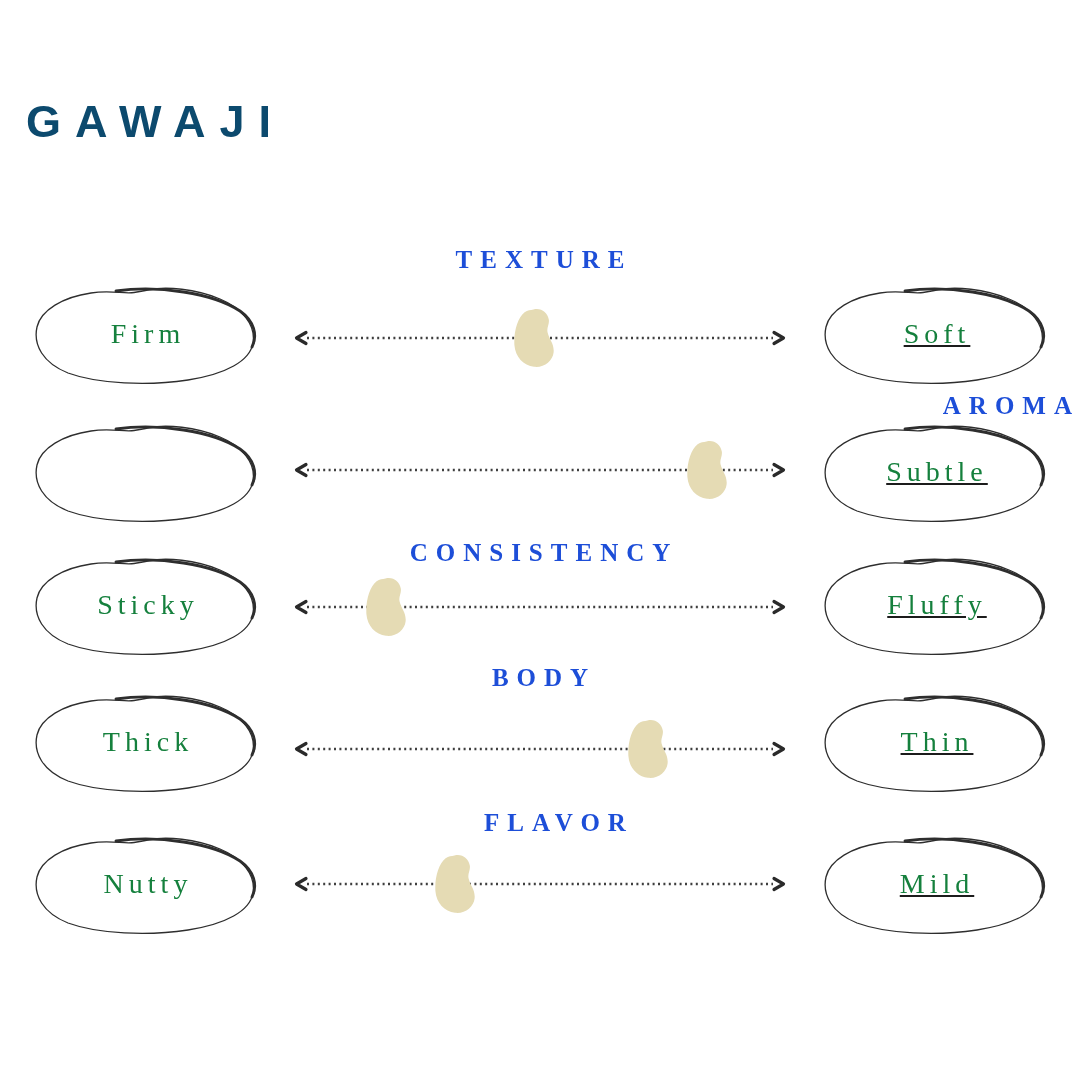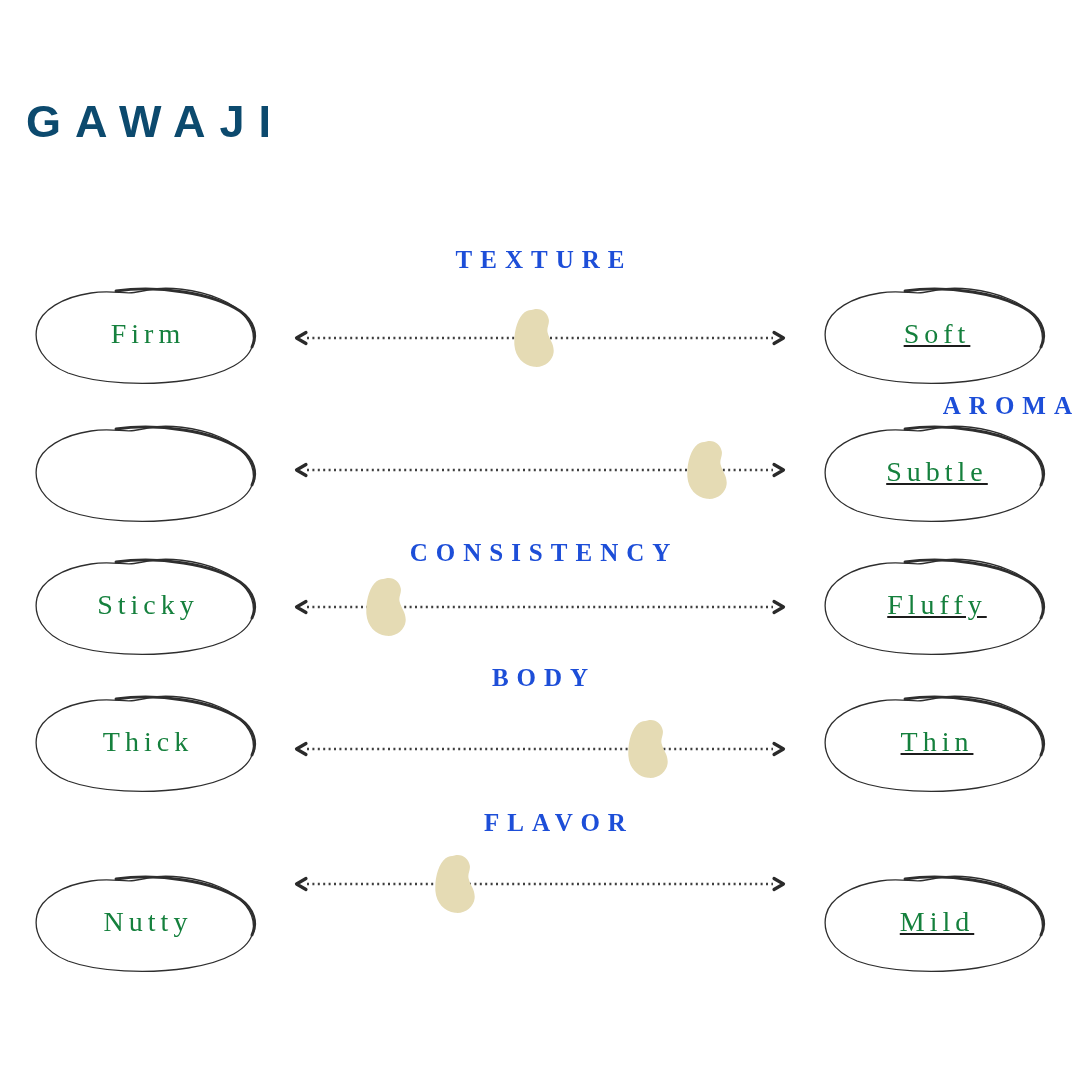--- a/index.html
+++ b/index.html
@@ -82,21 +82,21 @@
   .r2 .scale-line { top: 462px; }
   .r2 .blob       { top: 421px; }
   .r3 .attr-label { top: 525px; margin-top: 14px; }
   .r3 .scale-line { top: 599px; }
   .r3 .blob       { top: 554px; }
   .r4 .attr-label { top: 664px; }
   .r4 .scale-line { top: 741px; }
   .r4 .blob       { top: 691px; }
   .r5 .attr-label { top: 809px; padding-left: 30px; }
   .r5 .scale-line { top: 876px; }
-  .r5 .blob       { top: 871px; }
+  .r5 .blob       { top: 833px; }
 </style>
 </head>
 <body>
 
 <svg width="0" height="0" style="position:absolute">
   <defs>
     <g id="blob-shape">
       <path d="M120 7 C 138 3, 168 6, 192 16 C 214 25, 228 42, 225 60
                C 222 78, 198 91, 160 97 C 120 103, 70 101, 40 90
                C 15 80, 5 62, 9 44 C 13 27, 35 14, 63 10

